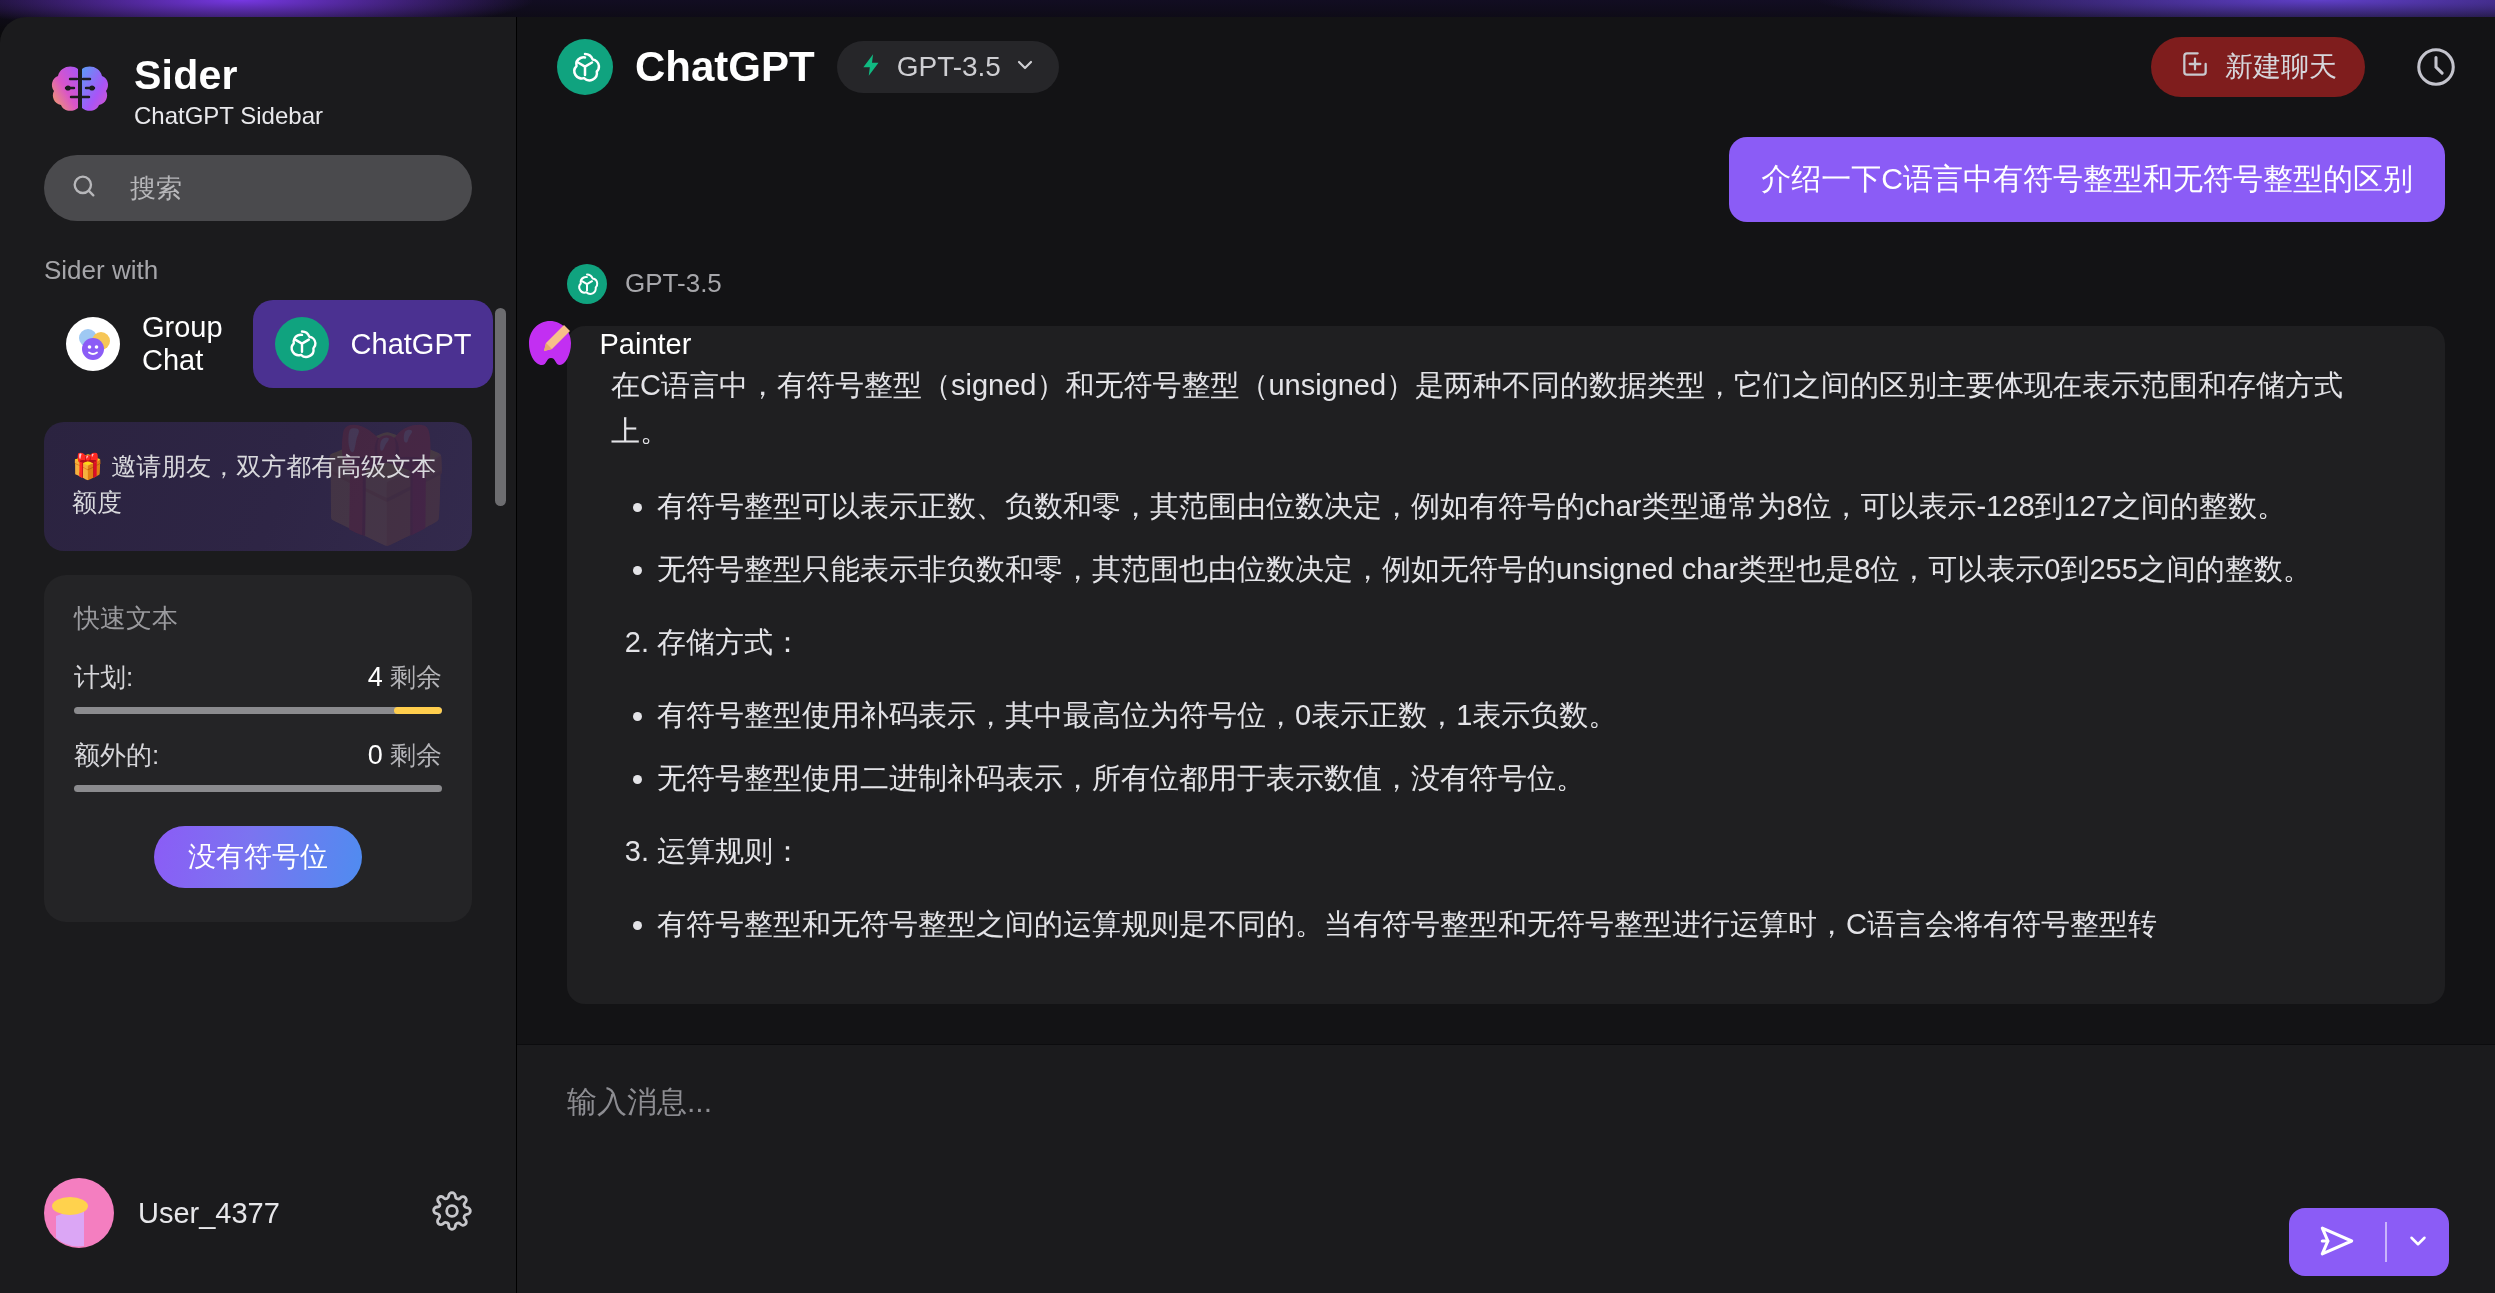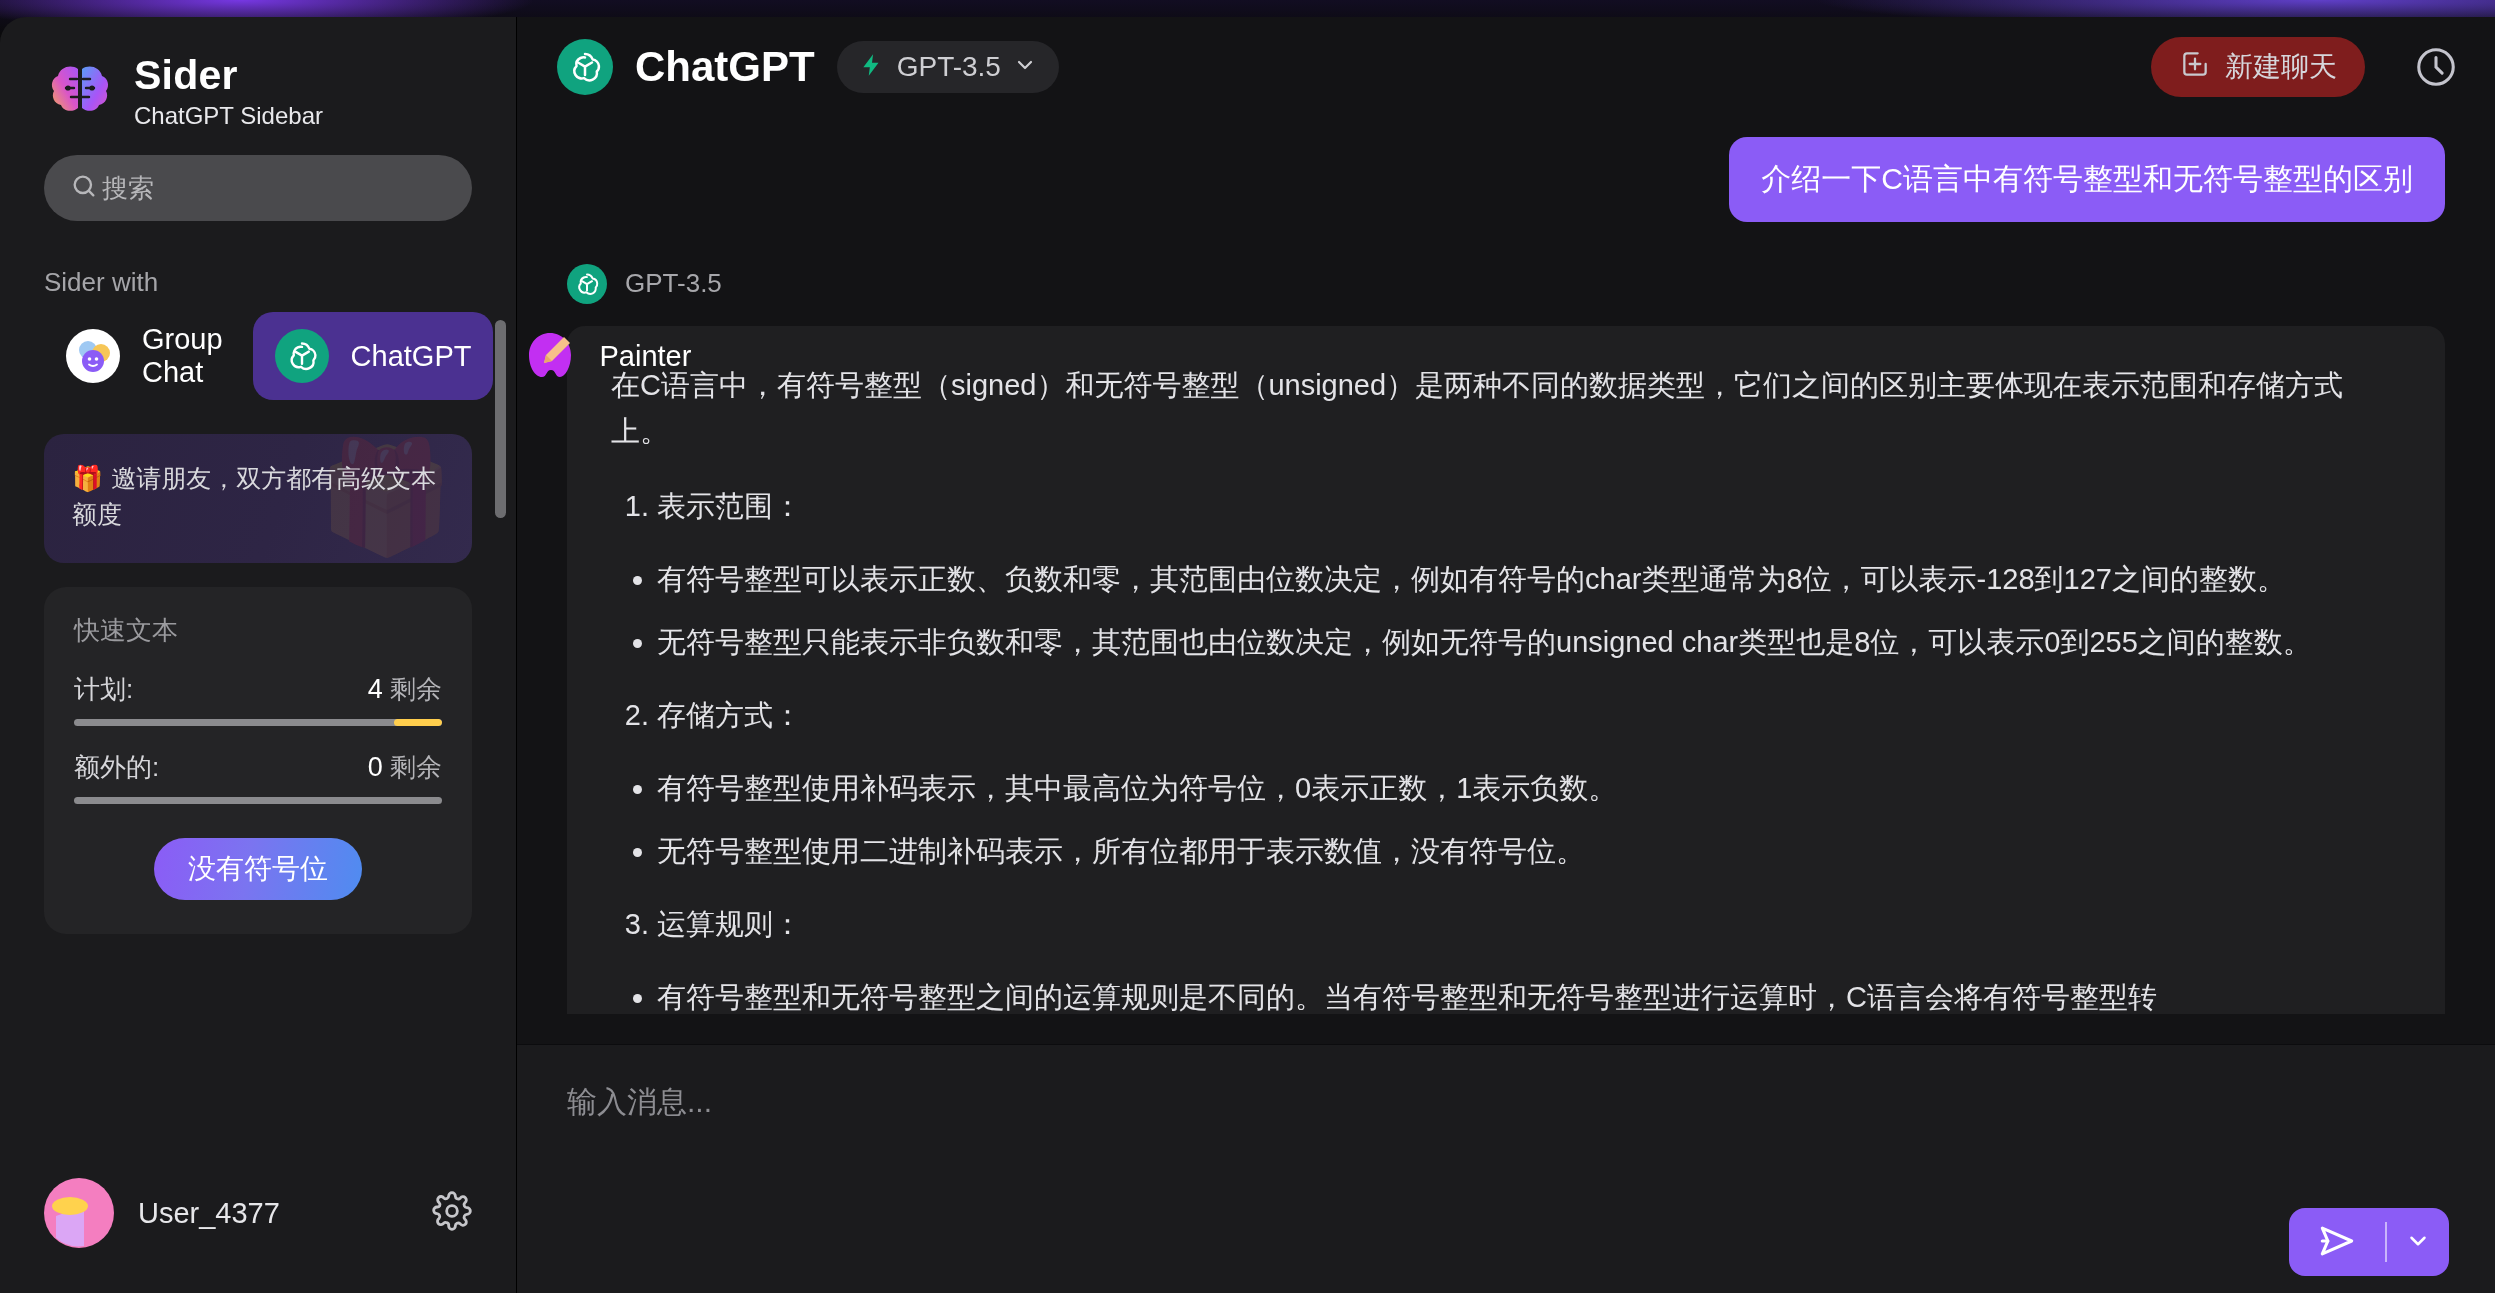--- a/index.html
+++ b/index.html
@@ -42,27 +42,27 @@
     display: flex; align-items: center; gap: 18px;
     padding: 32px 0 0 44px;
     height: 116px;
   }
   .brand-logo { width: 72px; height: 72px; flex: none; }
   .brand-text { display: flex; flex-direction: column; line-height: 1.05; }
   .brand-title { font-size: 41px; font-weight: 700; color: #fff; letter-spacing: .2px; }
   .brand-sub { font-size: 24px; color: #e9e9ec; margin-top: 6px; }
 
   .search-box {
-    margin: 22px 44px 16px 44px;
+    margin: 22px 44px 4px 44px;
     height: 66px;
     background: #4a4a4d;
     border-radius: 33px;
     display: flex; align-items: center;
     padding: 0 26px;
-    gap: 4px;
+    gap: 32px;
   }
   .search-box svg { flex: none; }
   .search-input {
     border: none; background: transparent; outline: none;
     color: #cfcfd2; font-size: 26px;
     font-family: "Liberation Sans", "DejaVu Sans", sans-serif;
     width: 100%;
   }
   .search-input::placeholder { color: #b7b7ba; }
 
@@ -462,23 +462,20 @@
                 <path d="M15 17.2l5 3 5-3M20 20.2v6.2"></path>
               </g>
             </svg>
           </span>
           <span class="assistant-name">GPT-3.5</span>
         </div>
 
         <div class="assistant-body">
           <p>在C语言中，有符号整型（signed）和无符号整型（unsigned）是两种不同的数据类型，它们之间的区别主要体现在表示范围和存储方式上。</p>
 
-          <ol start="1">
-            <li>表示范围：</li>
-          </ol>
           <ul>
             <li>有符号整型可以表示正数、负数和零，其范围由位数决定，例如有符号的char类型通常为8位，可以表示-128到127之间的整数。</li>
             <li>无符号整型只能表示非负数和零，其范围也由位数决定，例如无符号的unsigned char类型也是8位，可以表示0到255之间的整数。</li>
           </ul>
 
           <ol start="2">
             <li>存储方式：</li>
           </ol>
           <ul>
             <li>有符号整型使用补码表示，其中最高位为符号位，0表示正数，1表示负数。</li>

